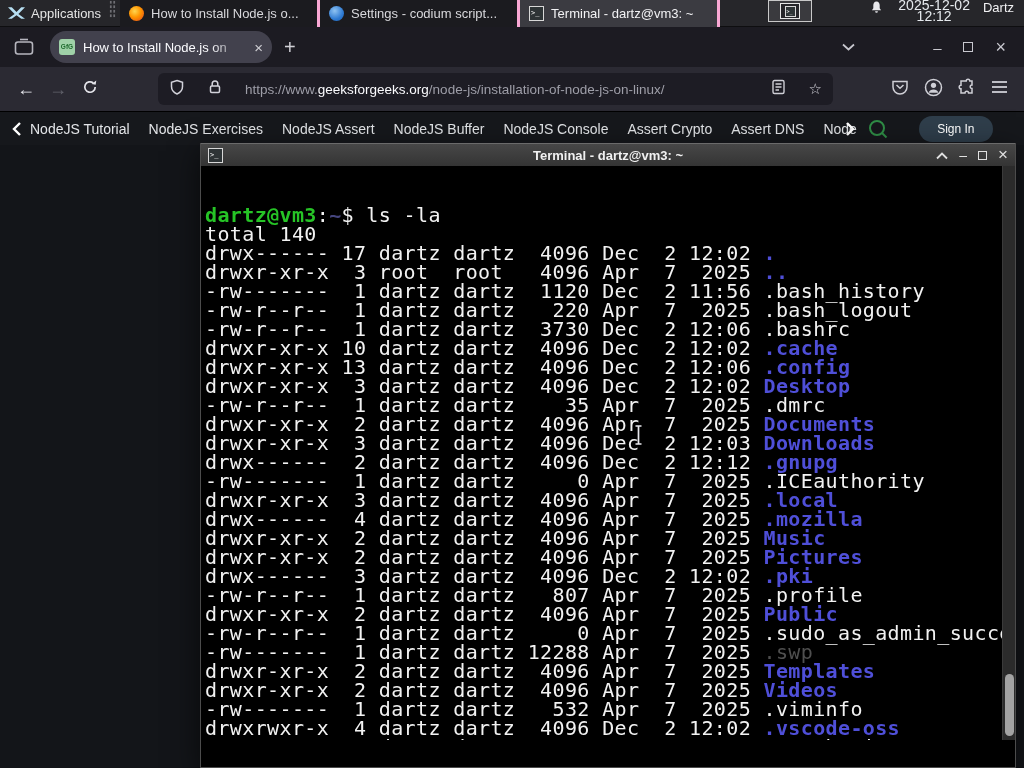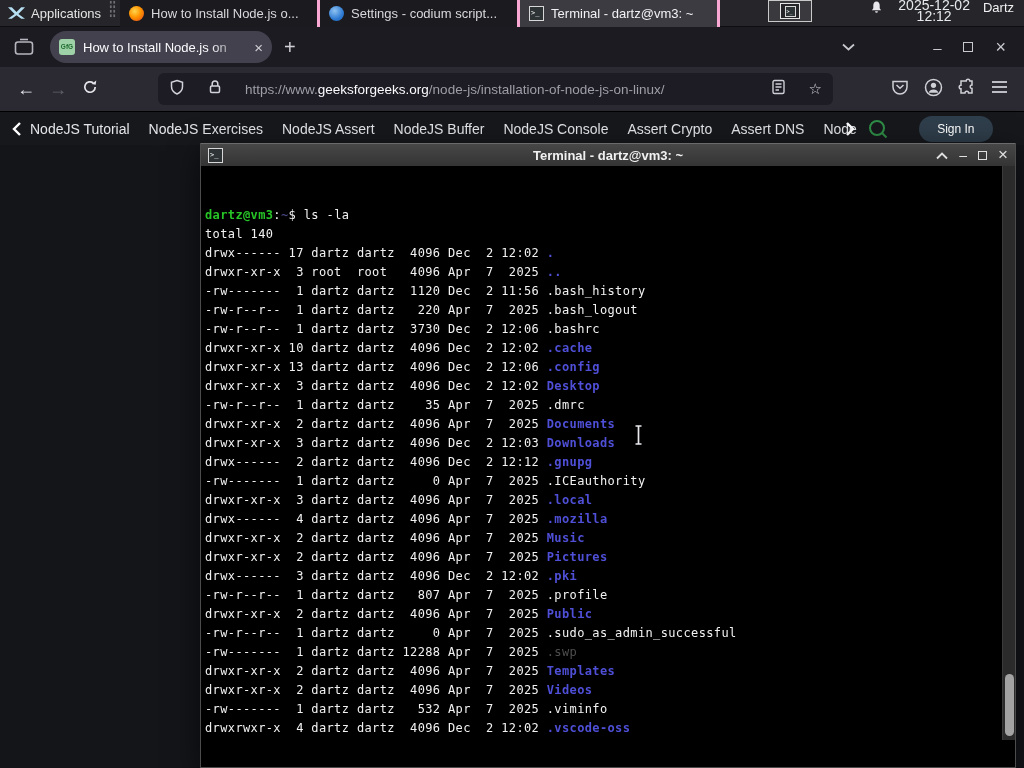--- a/index.html
+++ b/index.html
@@ -87,21 +87,21 @@
   .t-title { position:absolute; left:0; right:0; text-align:center; color:#f1f1f1;
              font-size:13px; font-weight:bold; pointer-events:none; }
   .t-controls { margin-left:auto; display:flex; align-items:center; gap:11px; color:#e0e0e0; z-index:2; }
   .t-min { font-size:14px; line-height:10px; }
   .t-max { width:9px; height:9px; border:1.5px solid #e0e0e0; display:inline-block; }
   .t-close { font-size:17px; line-height:14px; }
   .t-menubar { height:26px; background:#2d2d2d; border-bottom:1px solid #1e1e1e;
                display:flex; align-items:center; padding-left:14px; gap:26px;
                color:#dcdcdc; font-size:13.5px; }
   .t-body { position:relative; height:574px; background:#000; overflow:hidden;
-            font-family:"DejaVu Sans Mono", monospace; font-size:12px; line-height:19px;
+            font-family:"DejaVu Sans Mono", monospace; font-size:20px; line-height:19px;
             letter-spacing:0.37px; color:#f2f2f2; padding:2px 20px 0 4px; white-space:pre; }
   .tline { white-space:pre; }
   .b { font-weight:bold; }
   .t-scroll { position:absolute; right:0; top:0; bottom:0; width:13px; background:#2b2b2b;
               border-left:1px solid #3a3a3a; }
   .t-thumb { position:absolute; left:2px; width:9px; top:508px; height:62px;
              border-radius:5px; background:#a3a3a3; }
 
   .cursor { position:absolute; left:632px; top:424px; z-index:9; filter:drop-shadow(0 0 1px #000); }
 </style>

